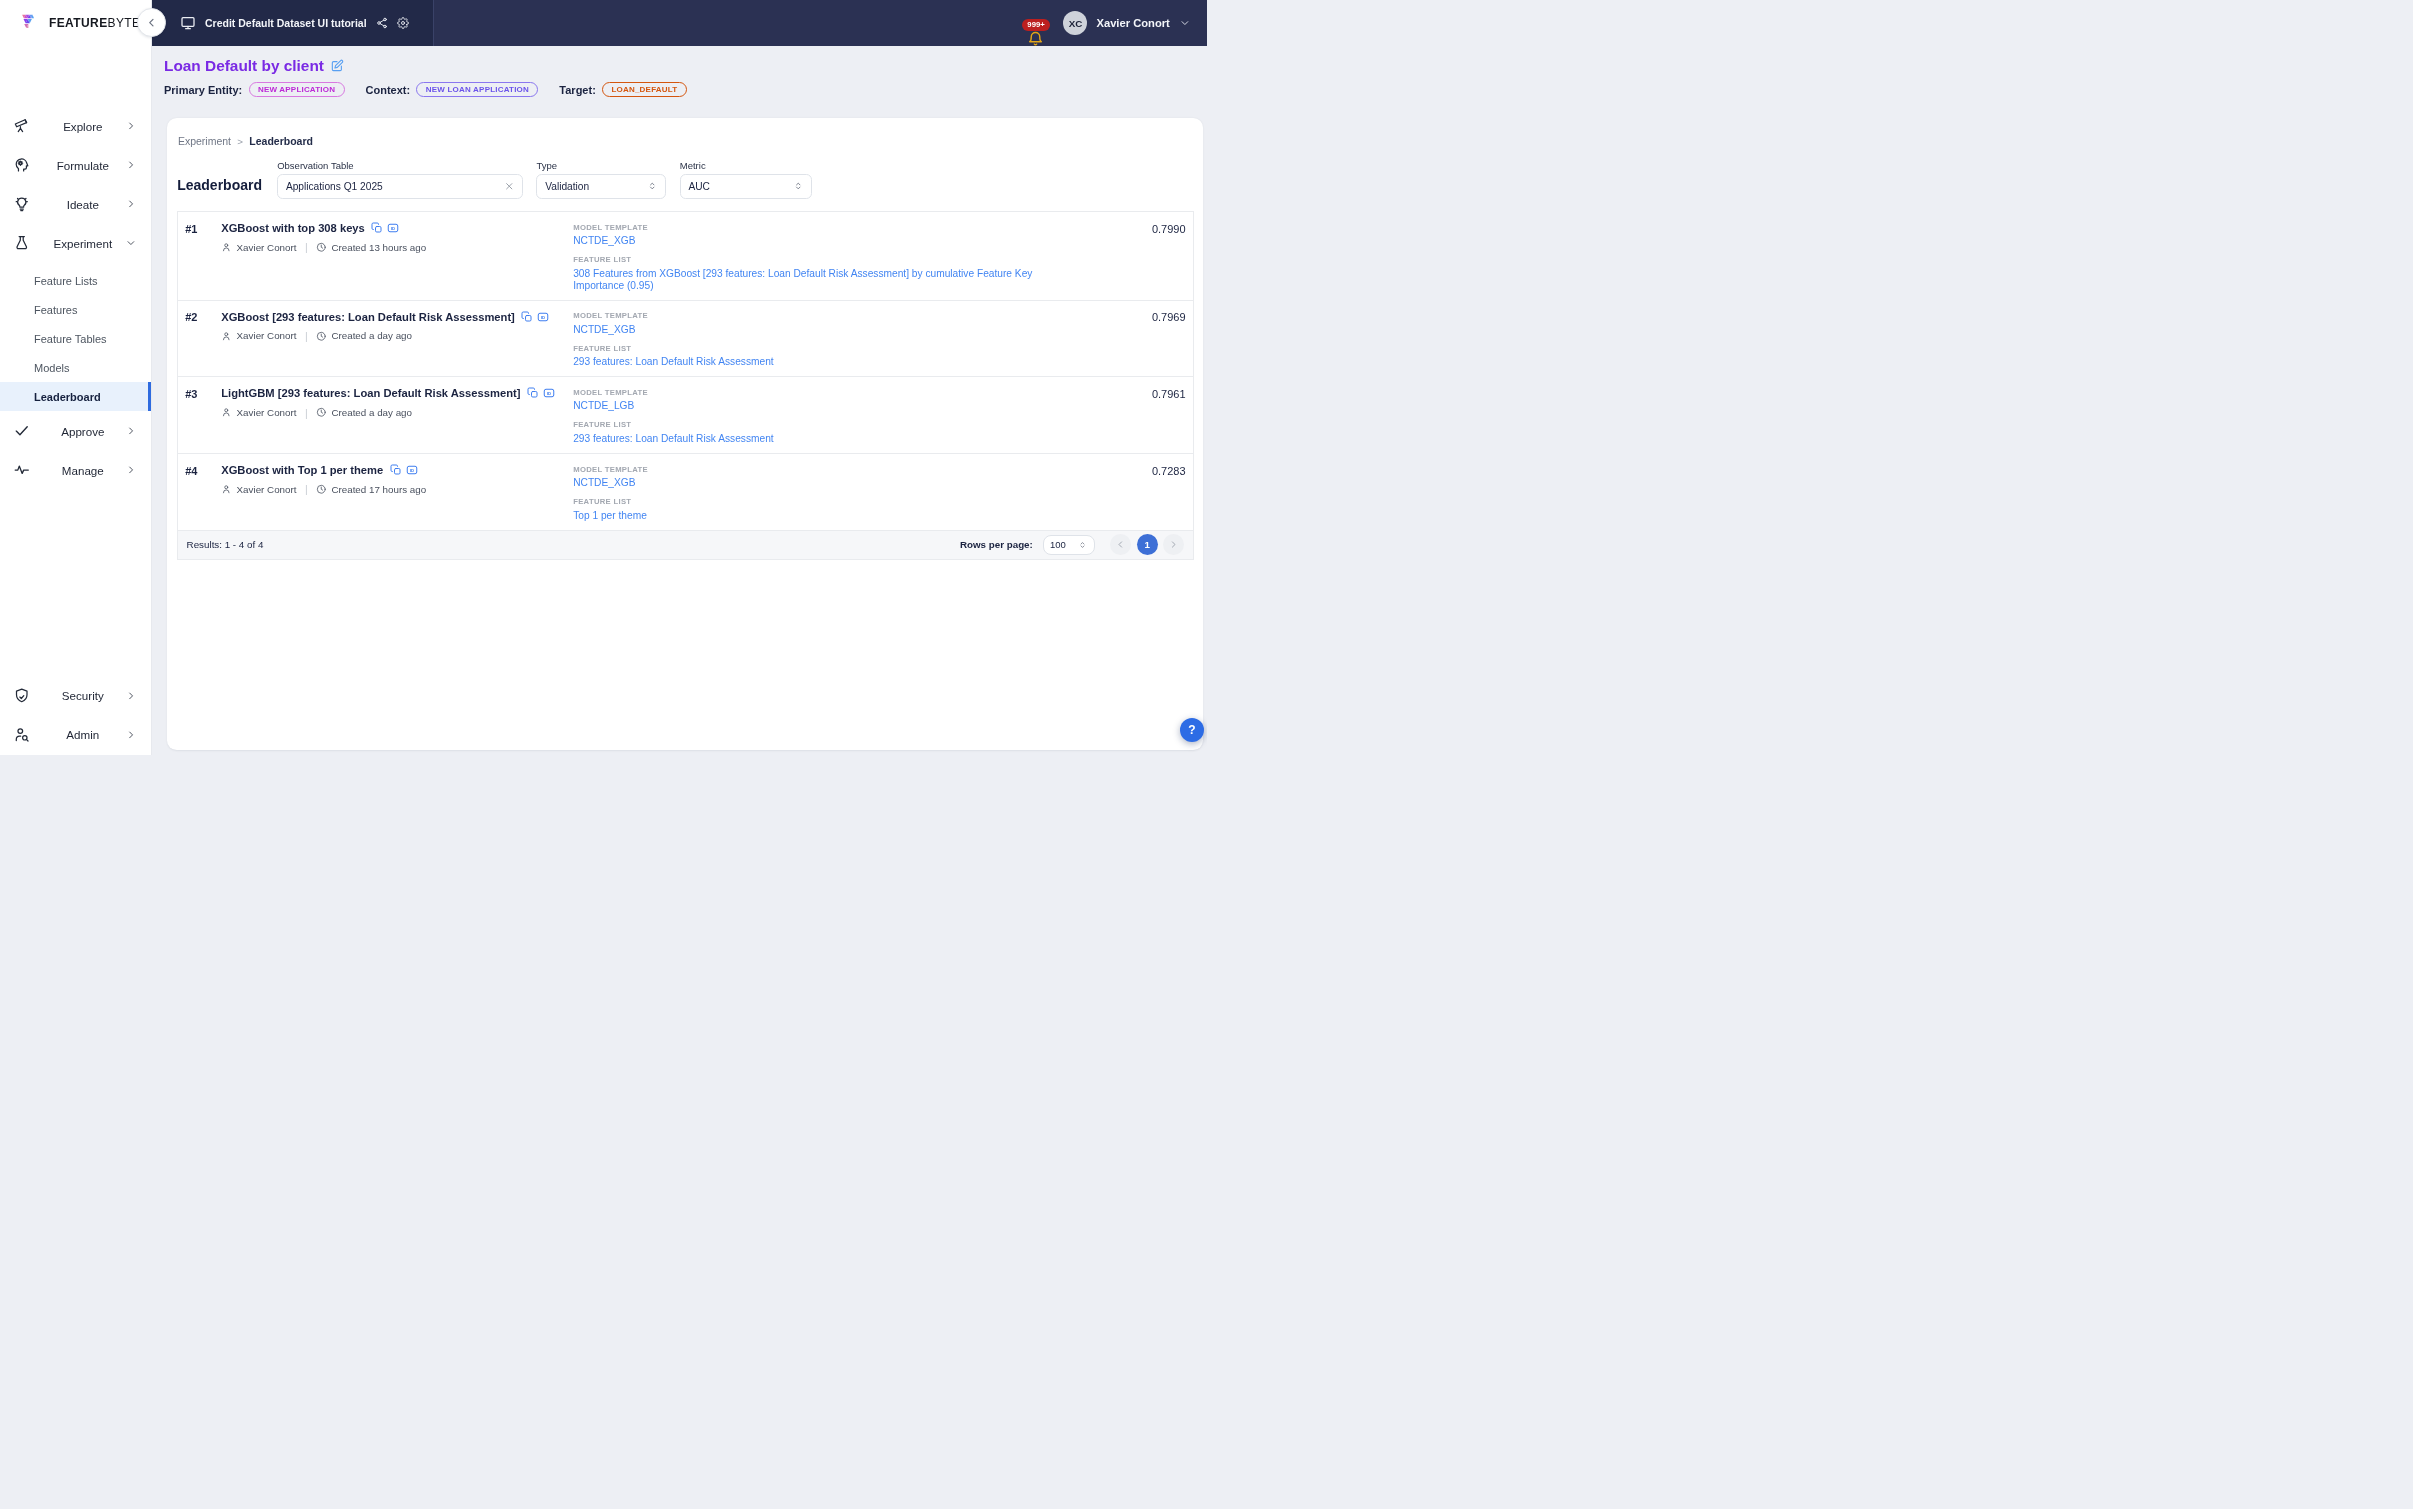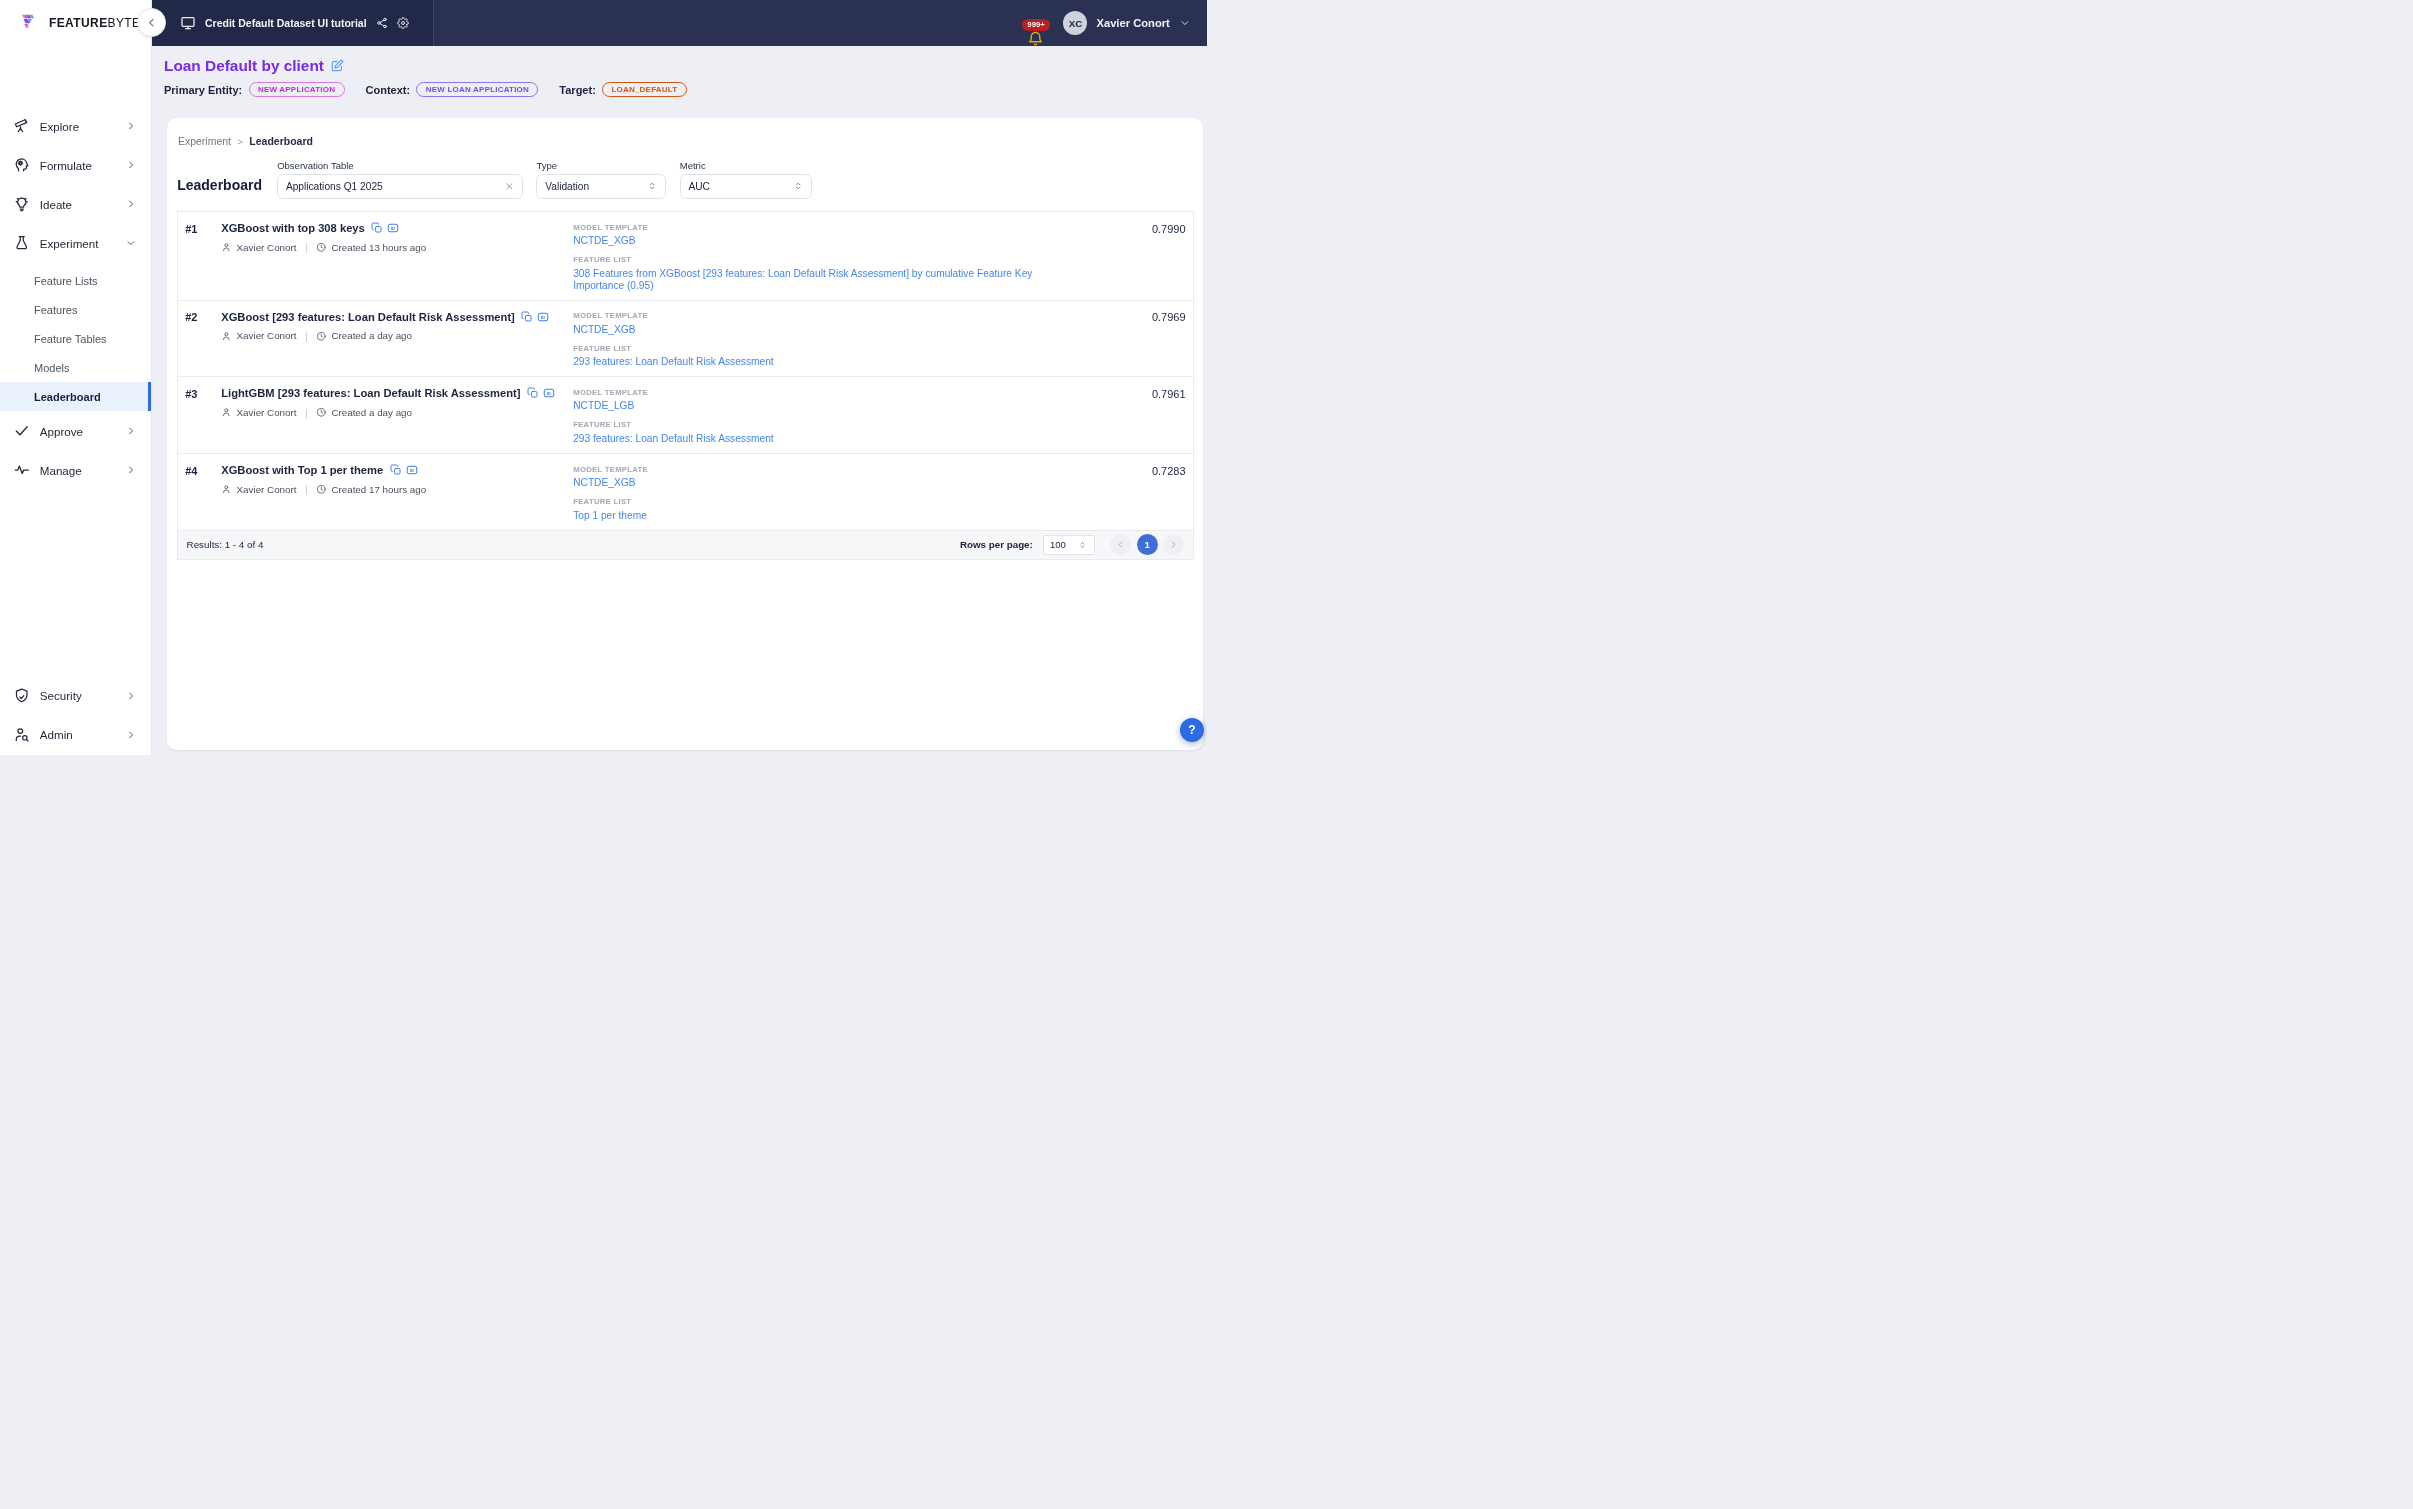--- a/index.html
+++ b/index.html
@@ -9,21 +9,21 @@
 
   
   .sidebar { position:absolute; left:0; top:0; width:152px; height:755px; background:#ffffff;
              border-right:0.7px solid #e7e9ee; display:flex; flex-direction:column; z-index:5; }
   .logo-row { height:46px; display:flex; align-items:center; padding-left:20.3px; gap:6.3px; flex:none; }
   .logo-text { font-size:12px; letter-spacing:0.4px; color:#15181f; white-space:nowrap; }
   .logo-text b { font-weight:700; }
   .logo-text span { font-weight:300; }
   .nav-top { margin-top:64px; flex:none; }
   .nav-item { height:32px; margin-bottom:7px; display:flex; align-items:center; padding:0 15.4px 0 13.3px;
-              cursor:pointer; position:relative; }
+              cursor:pointer; position:relative;text-align:center; }
   .nav-item .nav-ic { width:17.5px; height:17.5px; flex:none; color:#232a38; }
   .nav-item .nav-label { margin-left:9px; font-size:11.6px; font-weight:500; color:#1e2433; flex:1; }
   .nav-item .chev { width:9.8px; height:9.8px; color:#3c434f; flex:none; }
   .subnav { margin:4.2px 0 0 0; }
   .sub-item { height:29px; display:flex; align-items:center; padding-left:34px; font-size:11px;
               color:#4d5560; cursor:pointer; position:relative; }
   .sub-item.active { background:#e8f1fc; color:#16213f; font-weight:700; }
   .sub-item .accent { position:absolute; right:0; top:0; bottom:0; width:3.5px; background:#2f6bdf; }
   .nav-bottom { margin-top:auto; padding-bottom:4.2px; flex:none; }
   .collapse-btn { position:absolute; left:137px; top:8.4px; width:29px; height:29px; border-radius:50%;
@@ -103,21 +103,21 @@
               cursor:pointer; line-height:1.15; }
   .set-label + .set-link { margin-bottom:0; }
   .set-gap { margin-top:8.4px; }
   .cell-auc { padding:10.5px 7px 0 0; text-align:right; font-size:11px; font-weight:500; color:#1b2340; }
 
   .tfooter { margin:0 9.8px; height:29px; background:#f6f7f9; border:0.7px solid #e9ebee; border-top:none;
              display:flex; align-items:center; padding:0 8.4px; }
   .results { font-size:9.8px; color:#1b2340; }
   .tf-right { margin-left:auto; display:flex; align-items:center; gap:9.8px; }
   .rpp-label { font-size:9.8px; font-weight:700; color:#1b2340; }
-  .rpp-select { width:52px; height:20.3px; border:0.7px solid #dfe3e9; border-radius:2px; background:#fff;
+  .rpp-select { width:52px; height:20.3px; border:0.7px solid #dfe3e9; border-radius:8px; background:#fff;
                 display:flex; align-items:center; padding:0 6.3px; font-size:9.5px; color:#1b2340; cursor:pointer; }
   .pager { display:flex; align-items:center; gap:5.6px; margin-left:5.6px; }
   .pg-btn { width:21px; height:21px; border-radius:50%; background:#eef0f3; display:flex; align-items:center;
             justify-content:center; color:#9aa0ab; cursor:pointer; }
   .pg-btn svg { width:9px; height:9px; }
   .pg-page { width:21px; height:21px; border-radius:50%; background:#3d6fd6; color:#fff; font-size:9.8px;
              font-weight:600; display:flex; align-items:center; justify-content:center; cursor:pointer; }
 
   .help-fab { position:absolute; left:1180px; top:718px; width:24px; height:24px; border-radius:50%;
               background:#2d6ce5; color:#fff; font-size:12px; font-weight:700; display:flex;

